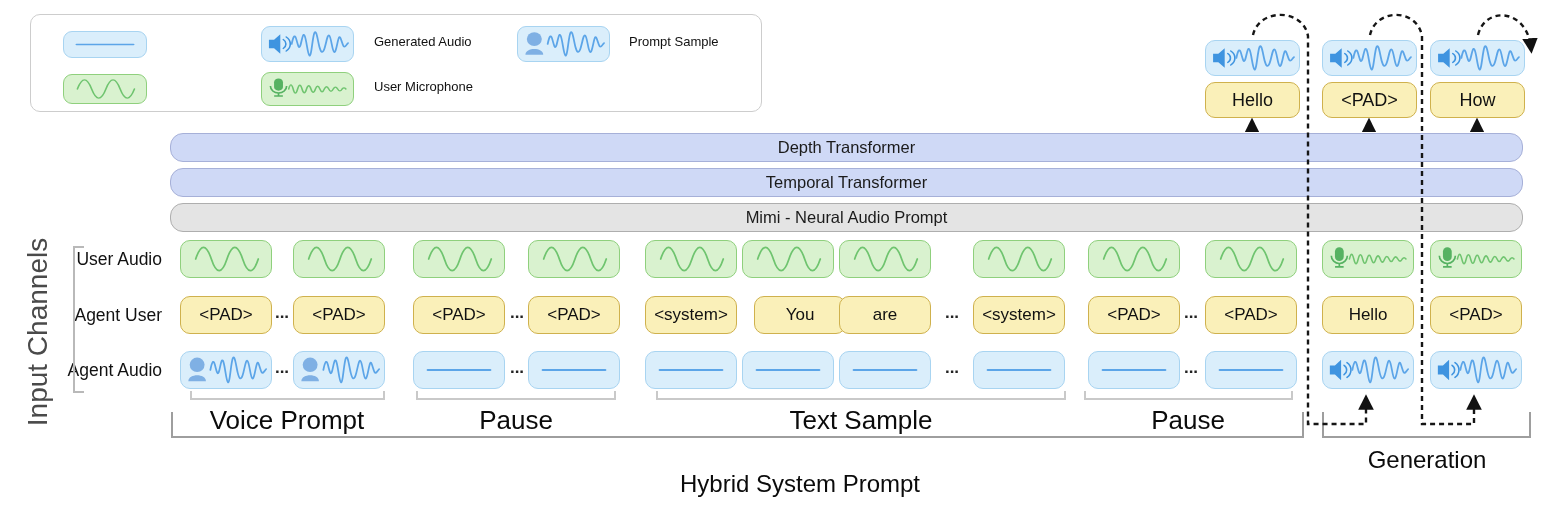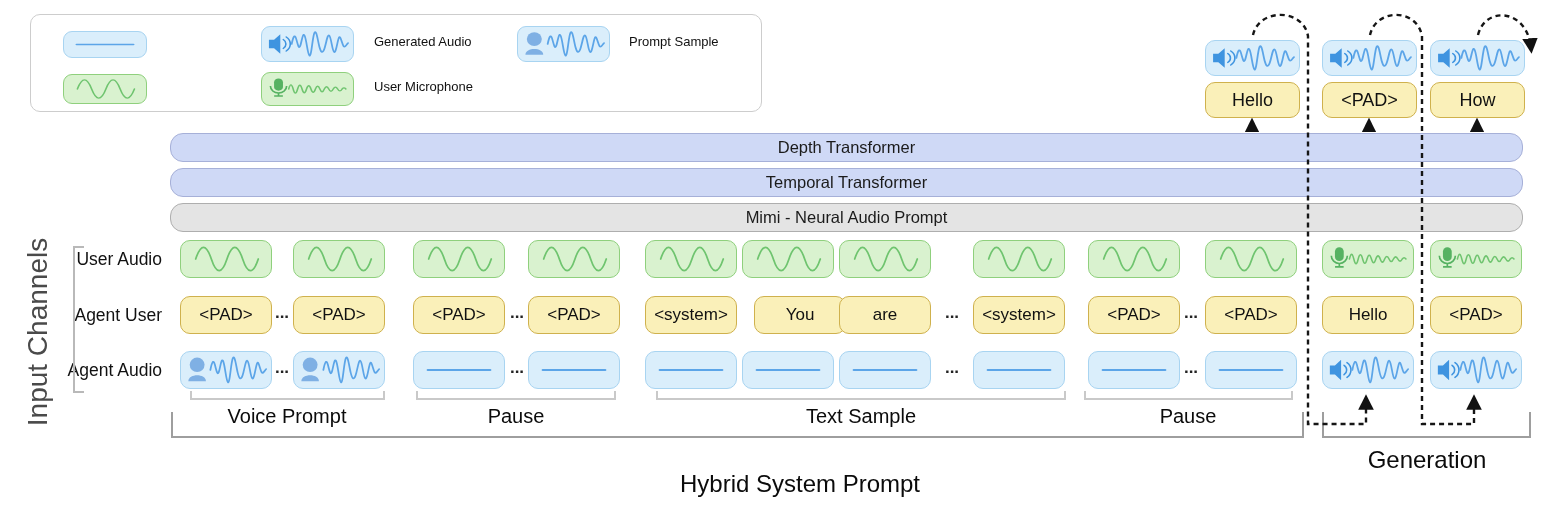--- a/index.html
+++ b/index.html
@@ -21,21 +21,21 @@
   .cell{position:absolute;width:92px;height:38px;border-radius:10px;box-sizing:border-box;
         display:flex;align-items:center;justify-content:center;overflow:hidden;}
   .cell.green{background:var(--green_fill);border:1.5px solid var(--green_border);}
   .cell.blue{background:var(--audio_blue);border:1.5px solid var(--audio_blue_border);}
   .cell.yellow{background:var(--token_yellow);border:1.5px solid var(--token_yellow_border);font-size:17px;}
   .obox{position:absolute;width:95px;height:36px;border-radius:10px;box-sizing:border-box;
         display:flex;align-items:center;justify-content:center;overflow:hidden;}
   .obox.blue{background:var(--audio_blue);border:1.5px solid var(--audio_blue_border);}
   .obox.yellow{background:var(--token_yellow);border:1.5px solid var(--token_yellow_border);font-size:18px;}
   .dots{position:absolute;width:26px;text-align:center;font-size:17px;font-weight:700;color:#222;line-height:26px;}
-  .group-label{position:absolute;width:240px;text-align:center;font-size:20px;color:#0b0b0b;}
+  .group-label{position:absolute;width:240px;text-align:center;font-size:26px;color:#0b0b0b;}
   .section-label{position:absolute;width:420px;text-align:center;font-size:24px;font-weight:500;color:#0b0b0b;}
   svg.cellicon{display:block;width:100%;height:100%;}
   #overlay{position:absolute;left:0;top:0;pointer-events:none;}
 </style>
 </head>
 <body>
 
 <div class="canvas" id="canvas" style="--audio_blue: #daeefb; --audio_blue_border: #a8d4f1; --wave_blue: #5ca5e8; --wave_blue_dark: #3f94e0; --head_blue: #7fb0e4; --green_fill: #d9f2cf; --green_border: #8fd07d; --wave_green: #6fc46f; --mic_green: #56b262; --token_yellow: #faf0b9; --token_yellow_border: #cfb14d; --transformer_fill: #cfd9f6; --transformer_border: #a6b0d8; --codec_fill: #e4e4e4; --codec_border: #aeaeae;">
   <div class="legend" id="legend">
       <div class="swatch blue" style="left: 32px; top: 16px; width: 84px; height: 27px;">

